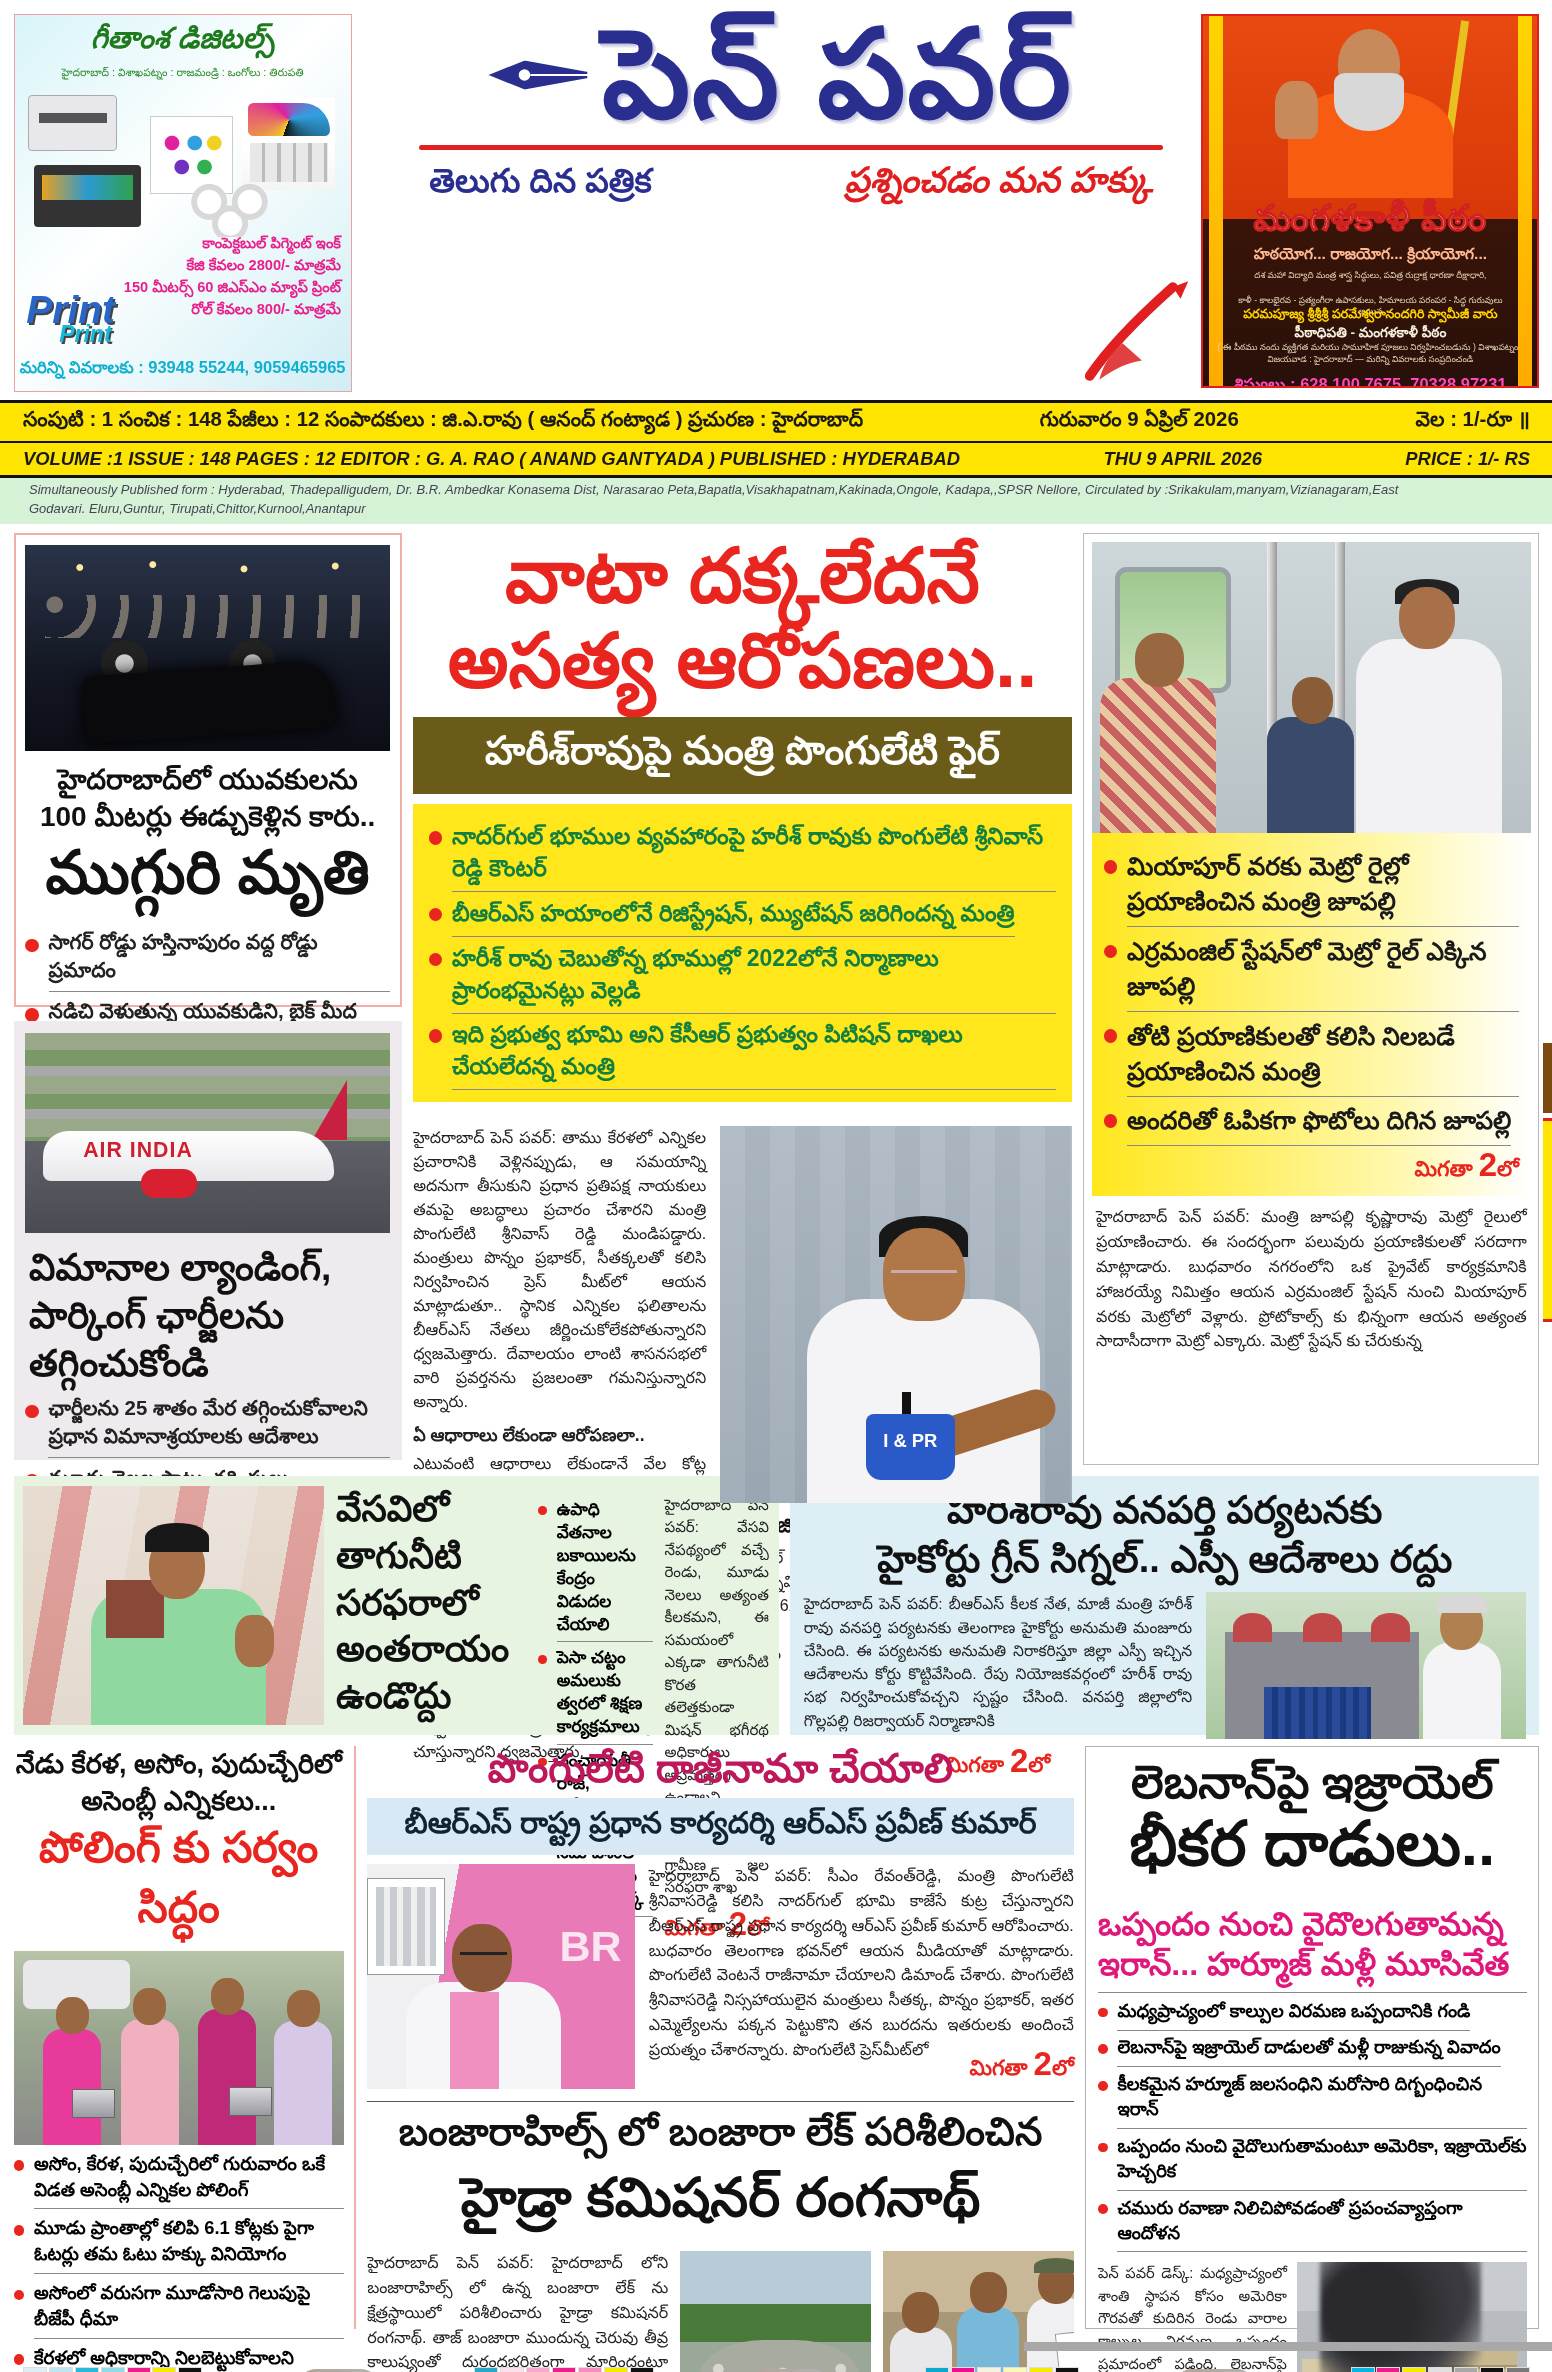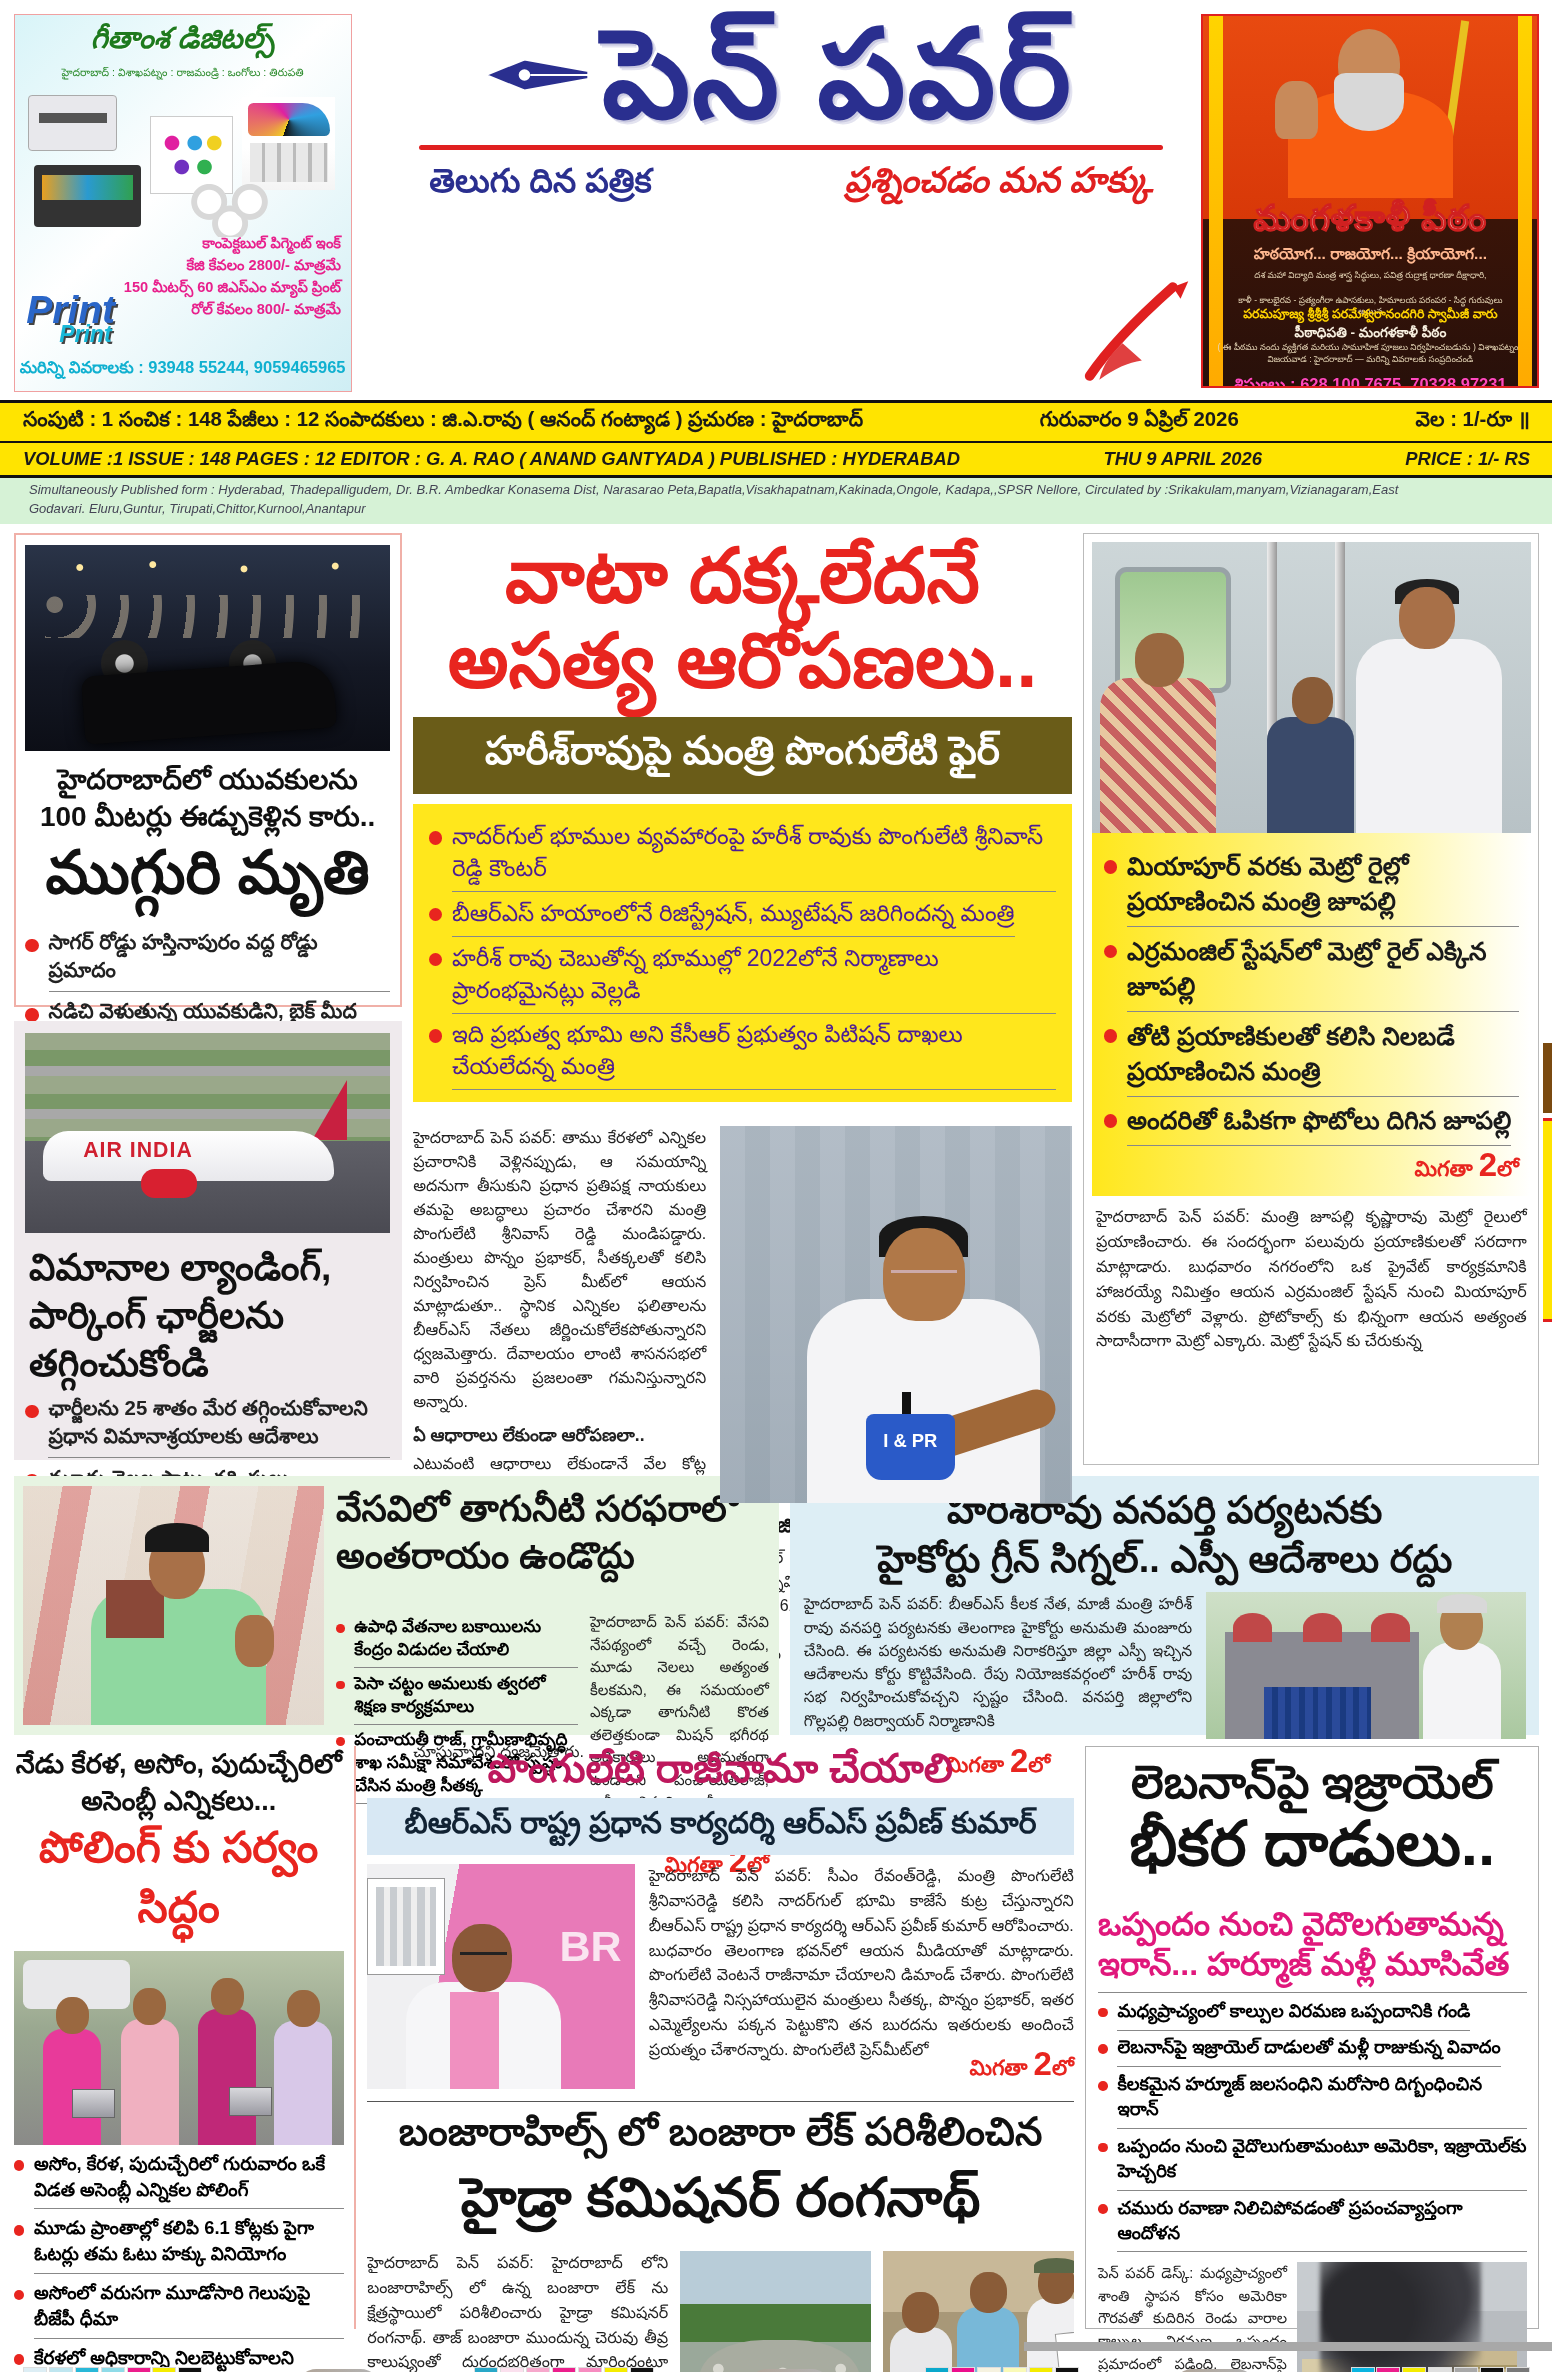--- a/index.html
+++ b/index.html
@@ -90,21 +90,21 @@
   .ph-air .fuselage { position:absolute; left:17.5px; bottom:52px; width:291px; height:50px; background:linear-gradient(180deg,#fff,#e8e8ec); border-radius:25px 39px 7.8px 7.8px; }
   .ph-air .ailogo { position:absolute; left:58px; bottom:70px; color:#d02030; font-weight:bold; font-size:21.3px; letter-spacing:1px; }
   .ph-air .tail { position:absolute; left:287px; bottom:93px; width:0; height:0; border-left:35px solid transparent; border-bottom:60px solid #c82040; }
   .ph-air .engine { position:absolute; left:116px; bottom:35px; width:56px; height:29px; background:#d82030; border-radius:13.6px; }
   .air-head { font-size:37px; font-weight:bold; color:#111; margin:11.6px 3.9px 5.8px; line-height:1.3; }
 
   .col-center1 { flex:1; display:flex; flex-direction:column; }
   .main-red-head { color:#e8251f; font-weight:bold; font-size:76px; line-height:1.12; text-align:center; }
   .strap-olive { background:#6a5c18; color:#fff; font-size:39px; font-weight:bold; text-align:center; padding:11.6px 7.8px; margin:13.6px 0 9.7px; }
   .ybox { background:#ffe71c; padding:11.6px 15.5px; }
-  .ybox .bullet { font-size:23px; font-weight:normal; color:#4c1d95; margin-top:7.8px; }
+  .ybox .bullet { font-size:23px; font-weight:bold; color:#15803d; margin-top:7.8px; }
   .center-flex { display:flex; gap:13.6px; margin-top:24px; flex:1; }
   .cf-left { width:293px; font-size:16px; line-height:1.5; }
   .cf-left .sub { font-weight:bold; font-size:17.5px; margin:7.8px 0 3.9px; }
   .cf-right { flex:1; display:flex; flex-direction:column; }
   .ph-press { height:377px; background:linear-gradient(180deg,#aeb8c2 0%,#8d9aa6 100%); }
   .ph-press .curtain { position:absolute; inset:0; background:repeating-linear-gradient(90deg,#b8c2cc 0 25px,#a6b2bc 25px 50px); opacity:.5; }
   .ph-press .shirt { position:absolute; left:87px; bottom:0; width:233px; height:204px; background:#f4f4f6; border-radius:58px 58px 0 0; }
   .ph-press .head { position:absolute; left:163px; bottom:182px; width:82px; height:93px; background:#b07848; border-radius:46% 46% 40% 40%; }
   .ph-press .hair { position:absolute; left:159px; bottom:246px; width:89px; height:41px; background:#181818; border-radius:50% 50% 0 0; }
   .ph-press .glasses { position:absolute; left:171px; bottom:219px; width:66px; height:13.6px; border-top:3.9px solid #caa; }
@@ -135,21 +135,21 @@
   
   .band-row { display:flex; gap:11.6px; padding:11.6px 13.6px 0 13.6px; height:270px; }
   .box-water { width:765px; background:#e7f4e2; padding:9.7px; display:flex; gap:11.6px; }
   .ph-seeta { width:301px; height:100%; flex:none; background:linear-gradient(180deg,#e8e0d8 0%,#d8ccc0 100%); }
   .ph-seeta .banner { position:absolute; inset:0; background:repeating-linear-gradient(100deg,#e8d8c8 0 39px,#d85858 39px 68px,#f0e8e0 68px 116px); opacity:.45; }
   .ph-seeta .saree { position:absolute; left:68px; bottom:0; width:175px; height:136px; background:#8fd8a0; border-radius:39px 39px 0 0; }
   .ph-seeta .blouse { position:absolute; left:83px; bottom:87px; width:58px; height:58px; background:#8a4838; }
   .ph-seeta .shead { position:absolute; left:126px; bottom:126px; width:56px; height:64px; background:#a87048; border-radius:46%; }
   .ph-seeta .shair { position:absolute; left:122px; bottom:173px; width:64px; height:29px; background:#181818; border-radius:50% 50% 0 0; }
   .ph-seeta .shand { position:absolute; left:212px; bottom:58px; width:39px; height:52px; background:#a87048; border-radius:40%; }
-  .water-right { flex:1; display:flex; flex-direction:column;gap:24px; }
+  .water-right { flex:1; display:flex; flex-direction:row; }
   .water-head { font-size:36px; font-weight:bold; color:#111; line-height:1.3; }
   .water-cols { display:flex; gap:11.6px; margin-top:7.8px; flex:1; }
   .water-bullets { width:56%; }
   .water-bullets .bullet { font-size:17px; font-weight:bold; margin-top:5.8px; }
   .water-bullets .dot { width:8.7px; height:8.7px; margin-top:6.8px; }
   .water-body { flex:1; font-size:15px; line-height:1.5; }
   .water-body .more-line { text-align:right; }
 
   .box-court { flex:1; background:#ddeef5; padding:9.7px 13.6px; }
   .court-head { font-size:38px; font-weight:bold; color:#111; text-align:center; line-height:1.3; }

